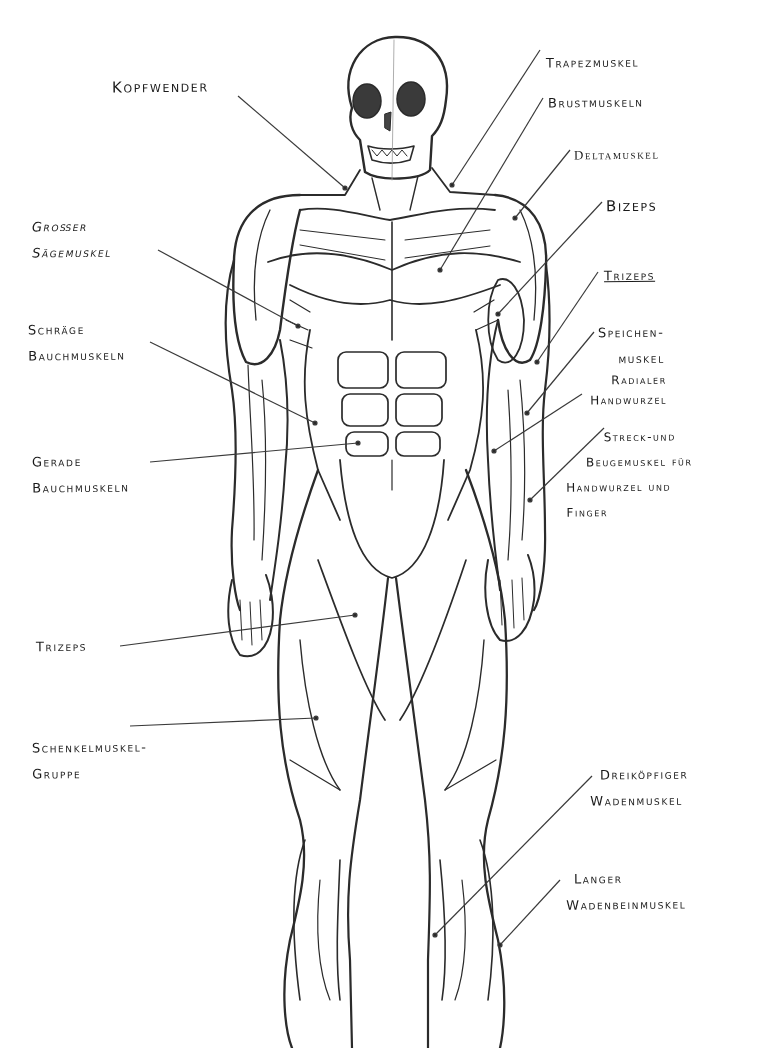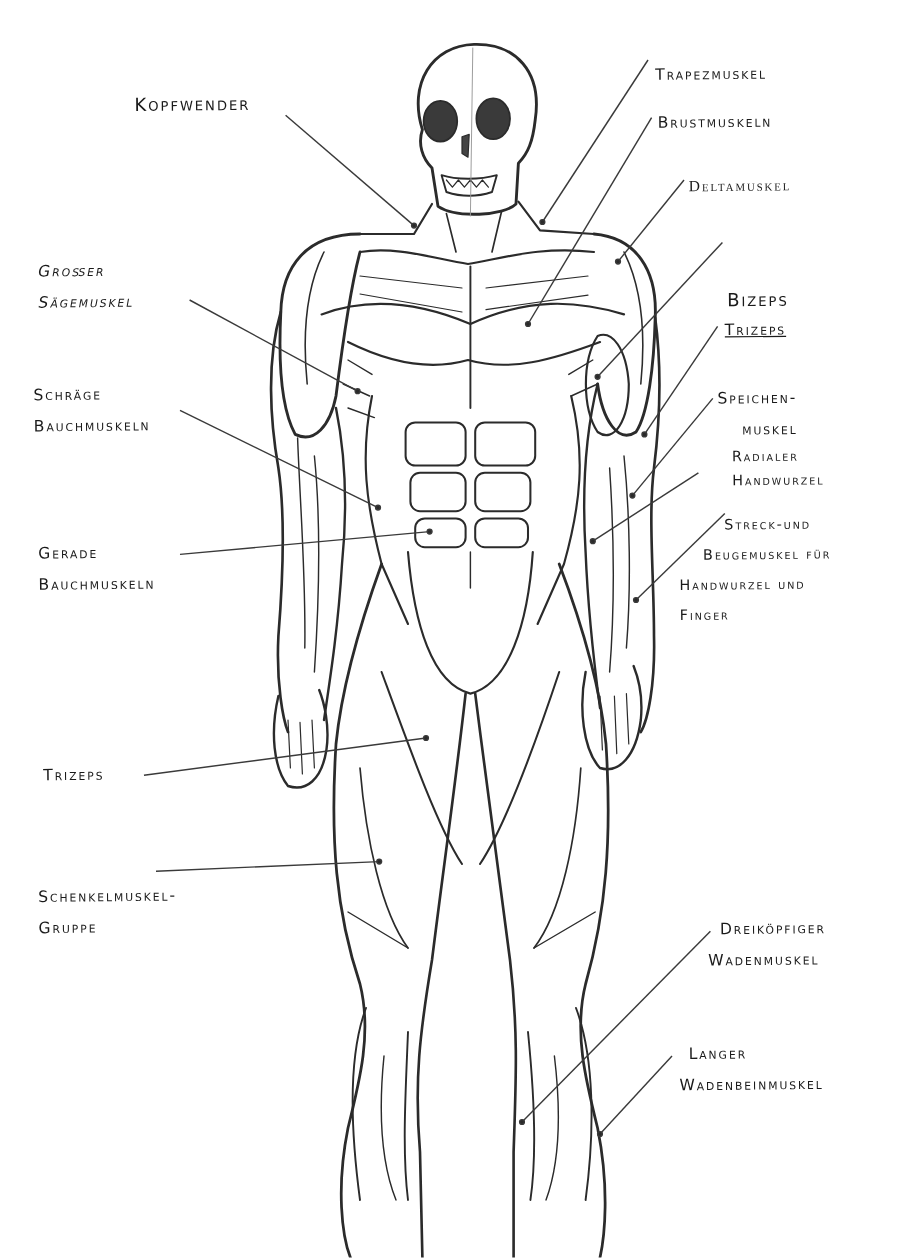--- a/index.html
+++ b/index.html
@@ -142,31 +142,31 @@
 
 <div class="lbl" style="left:546px;top:50px;">
   <span>Trapezmuskel</span>
 </div>
 <div class="lbl" style="left:548px;top:90px;">
   <span>Brustmuskeln</span>
 </div>
 <div class="lbl" style="left:574px;top:142px;font-family:Liberation Serif, serif;">
   <span>Deltamuskel</span>
 </div>
-<div class="lbl big" style="left:606px;top:193px;margin-top:44px;">
+<div class="lbl big" style="left:606px;top:193px;">
   <span>Bizeps</span>
 </div>
 <div class="lbl" style="left:604px;top:263px;text-decoration:underline;">
   <span>Trizeps</span>
 </div>
 <div class="lbl" style="left:598px;top:320px;text-align:right;">
   <span>Speichen-</span>
   <span>muskel</span>
 </div>
-<div class="lbl" style="left:610px;top:370px;line-height:20px;font-size:12px;">
+<div class="lbl" style="left:590px;top:370px;line-height:20px;font-size:12px;text-align:right;">
   <span>Radialer</span>
   <span>Handwurzel</span>
 </div>
 <div class="lbl" style="left:566px;top:425px;line-height:25px;font-size:12px;">
   <span style="padding-left:38px;">Streck-und</span>
   <span style="padding-left:20px;">Beugemuskel für</span>
   <span>Handwurzel und</span>
   <span>Finger</span>
 </div>
 <div class="lbl" style="left:600px;top:762px;">

